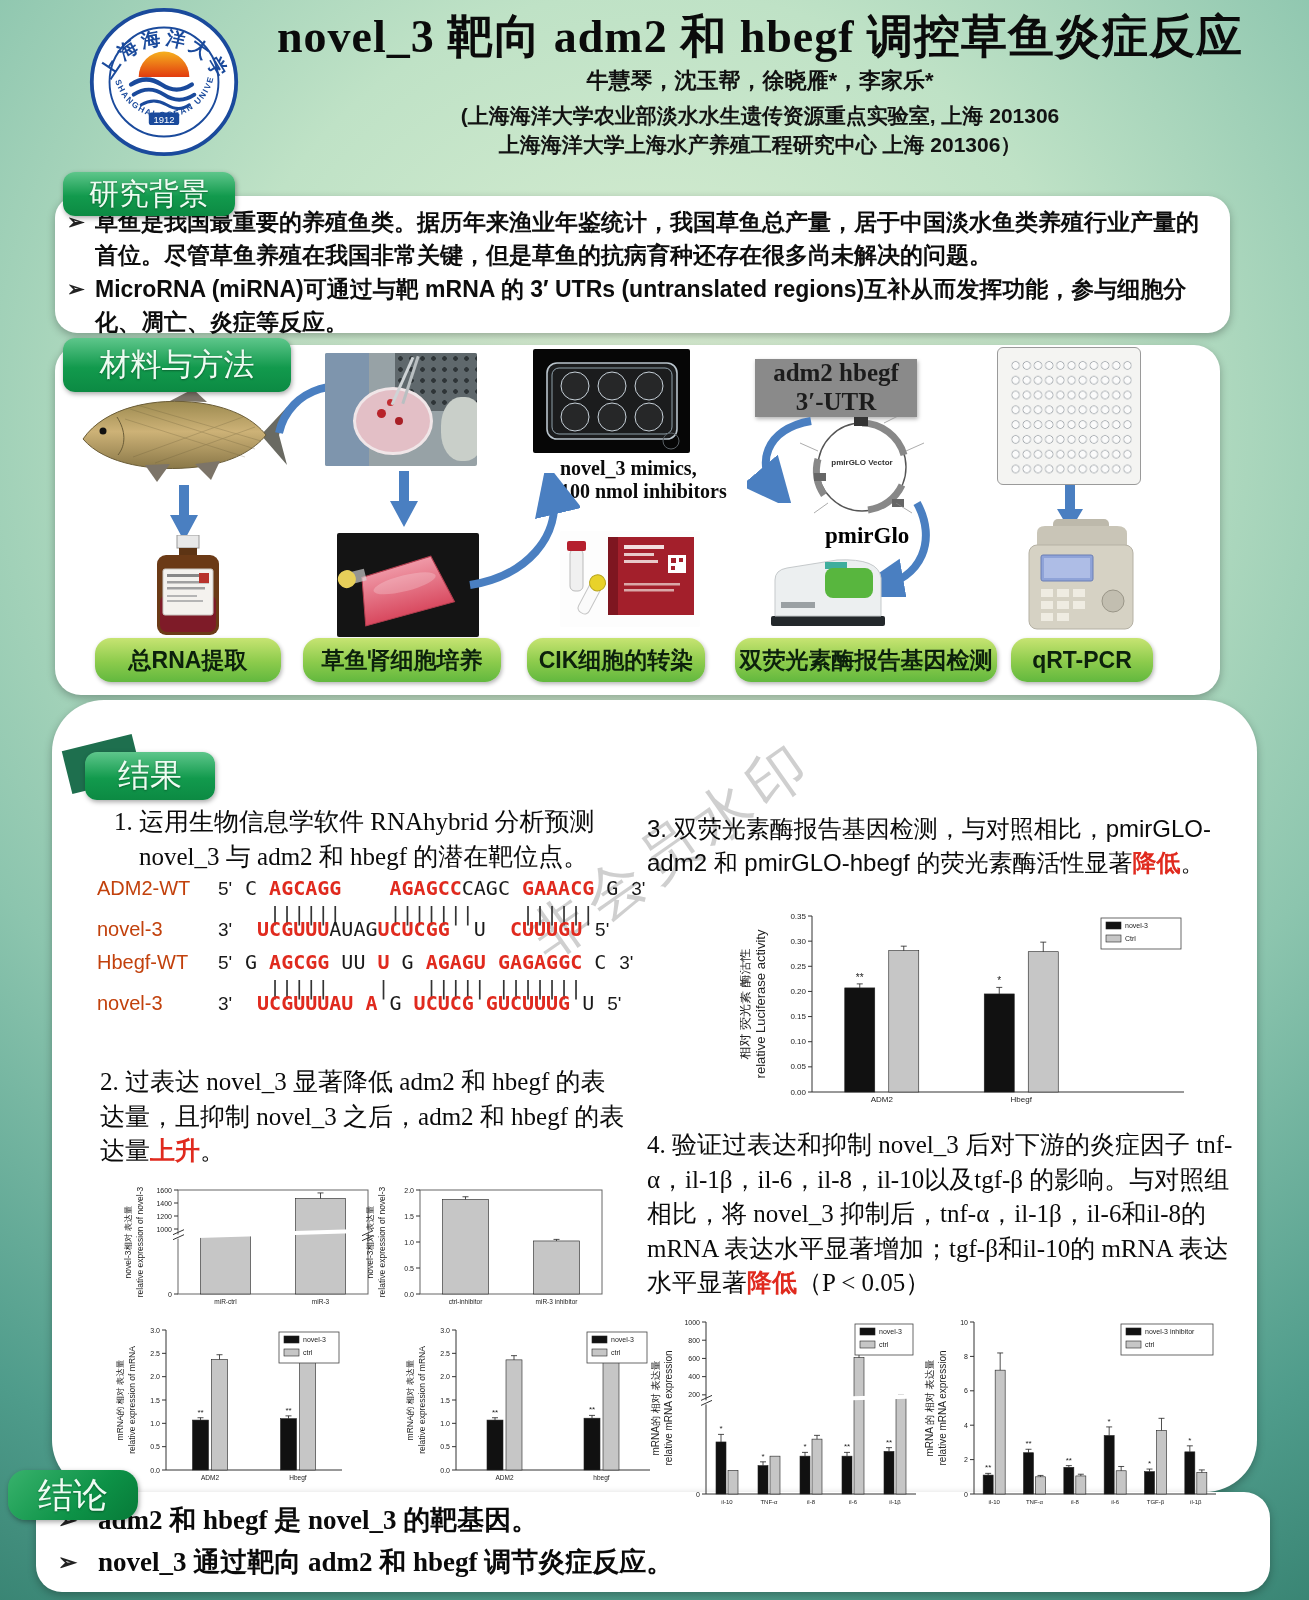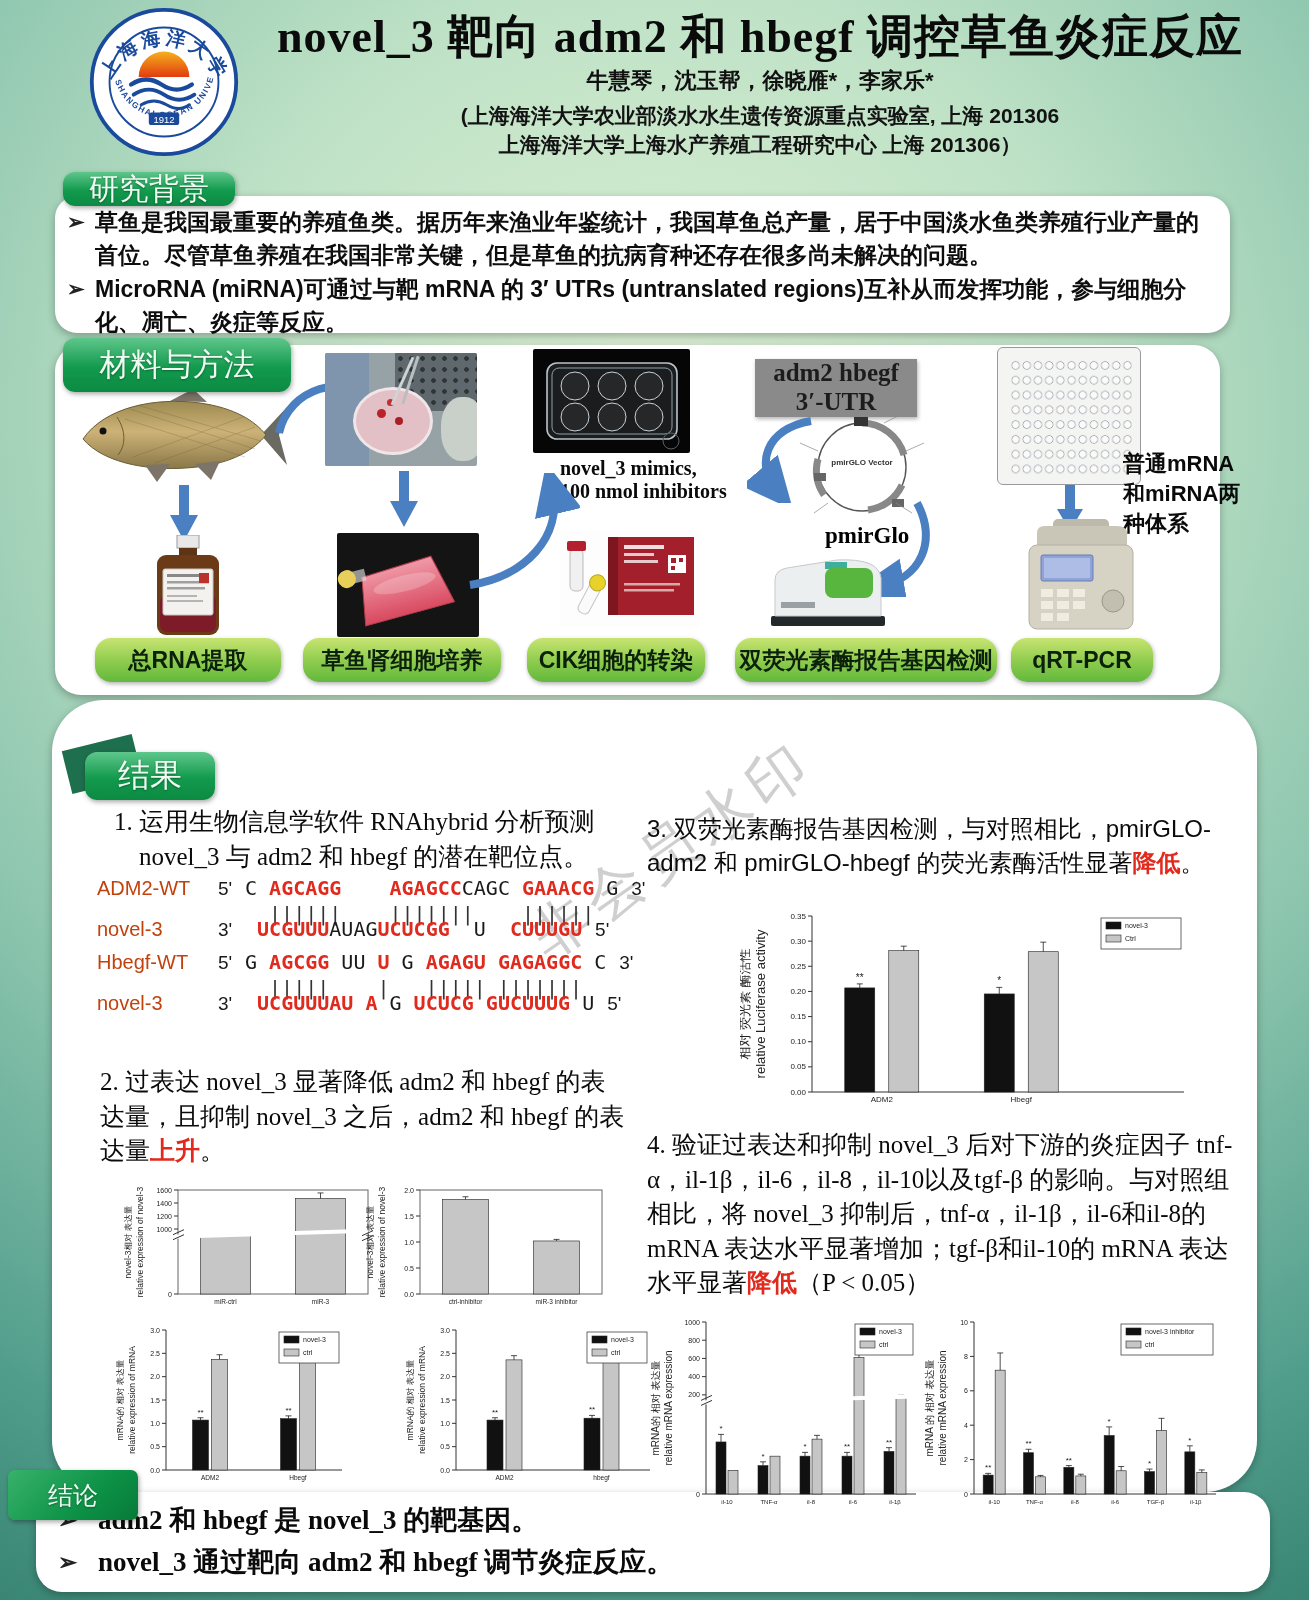--- a/index.html
+++ b/index.html
@@ -49,21 +49,21 @@
   
   .al-row{display:flex;align-items:baseline;height:33px;font-family:"DejaVu Sans Mono",monospace;font-size:20px;color:#1a1a1a;}
   .al-bars-row{height:17px;margin-top:-7px;margin-bottom:-2px;}
   .al-lab{width:108px;flex:none;font-family:"Liberation Sans",sans-serif;font-size:20px;color:#c2410c;}
   .al-prime{width:40px;flex:none;text-align:center;font-family:"Liberation Sans",sans-serif;font-size:19px;}
   .al-seq{white-space:pre;}
   .al-seq .red{font-weight:600;}
   .bars{color:#333;letter-spacing:0;}
   .chart{position:absolute;z-index:2;}
   
-  .c-pill{left:8px;top:1470px;width:130px;height:50px;border-radius:7px;font-size:25px;
+  .c-pill{left:8px;top:1470px;width:130px;height:50px;border-radius:18px;font-size:35px;
     background:linear-gradient(135deg,#38b26c 0%,#0d9247 60%,#077a38 100%);}
   .c-panel{left:36px;top:1492px;width:1234px;height:100px;border-radius:26px;}
   .c-rows{position:absolute;left:22px;top:8px;width:1190px;}
   .c-row{display:flex;font-family:"Liberation Serif",serif;font-size:27px;font-weight:600;color:#0a0a0a;line-height:1.55;}
   .c-mark{width:40px;flex:none;font-size:23px;padding-top:3px;color:#222;}
   .arrow-svg{position:absolute;}
 </style>
 </head>
 <body>
 
@@ -112,21 +112,21 @@
       <div class="b-row">
         <span class="b-mark">➢</span>
         <span>草鱼是我国最重要的养殖鱼类。据历年来渔业年鉴统计，我国草鱼总产量，居于中国淡水鱼类养殖行业产量的首位。尽管草鱼养殖在我国非常关键，但是草鱼的抗病育种还存在很多尚未解决的问题。</span>
       </div>
       <div class="b-row">
         <span class="b-mark">➢</span>
         <span>MicroRNA (miRNA)可通过与靶 mRNA 的 3′ UTRs (untranslated regions)互补从而发挥功能，参与细胞分化、凋亡、炎症等反应。</span>
       </div>
     </div>
   </div>
-  <div class="pill" style="left:63px;top:172px;width:172px;height:34px;font-size:30px;">研究背景</div>
+  <div class="pill" style="left:63px;top:172px;width:172px;height:44px;font-size:30px;">研究背景</div>
 
   <div class="panel m-panel">
 
     <svg class="m-item" style="left:20px;top:42px;" width="212" height="96" viewBox="0 0 212 96">
       <defs>
           <linearGradient id="fg" x1="0" y1="0" x2="0" y2="1">
         <stop offset="0" stop-color="#9c8a50"></stop>
             <stop offset="0.45" stop-color="#cdb277"></stop>
             <stop offset="1" stop-color="#8a7848"></stop>
       </linearGradient>
@@ -277,23 +277,20 @@
     </svg>
 
     <div class="photo" style="left:942px;top:2px;width:142px;height:136px;background:#f4f4f2;border:1px solid #9a9a9a;border-radius:6px;">
       <div style="position:absolute;left:12px;top:10px;right:8px;bottom:8px;background-image:radial-gradient(circle, #fbfbfb 3.1px, #9aa0a6 3.8px, #f4f4f2 4.5px);background-size:11.2px 14.8px;"></div>
     </div>
 
     <svg class="arrow-svg" style="left:1002px;top:140px;" width="26" height="46">
       <polygon points="8,0 18,0 18,24 26,24 13,46 0,24 8,24" fill="#4a7fc1"></polygon>
       </svg>
 
-    <div class="m-item note" style="left:1068px;top:104px;width:120px;font-size:22px;font-family:'Liberation Sans',sans-serif;">普通mRNA
-和miRNA两
-种体系</div>
 
     <svg class="m-item" style="left:968px;top:172px;" width="122" height="118" viewBox="0 0 122 118">
       <rect x="30" y="2" width="56" height="12" rx="5" fill="#bdb9ab"></rect>
       <path d="M14,30 L14,16 Q14,9 22,9 L94,9 Q104,9 104,17 L104,30 Z" fill="#c9c5b7"></path>
       <rect x="6" y="28" width="104" height="84" rx="8" fill="#d6d2c4" stroke="#b5b1a4"></rect>
       <rect x="18" y="38" width="52" height="26" rx="2" fill="#8fa3d8" stroke="#6b7fb5"></rect>
       <rect x="21" y="41" width="46" height="20" fill="#aebde6"></rect>
       <rect x="18" y="72" width="12" height="8" fill="#efece2"></rect>
         <rect x="34" y="72" width="12" height="8" fill="#efece2"></rect>
       <rect x="50" y="72" width="12" height="8" fill="#efece2"></rect>

